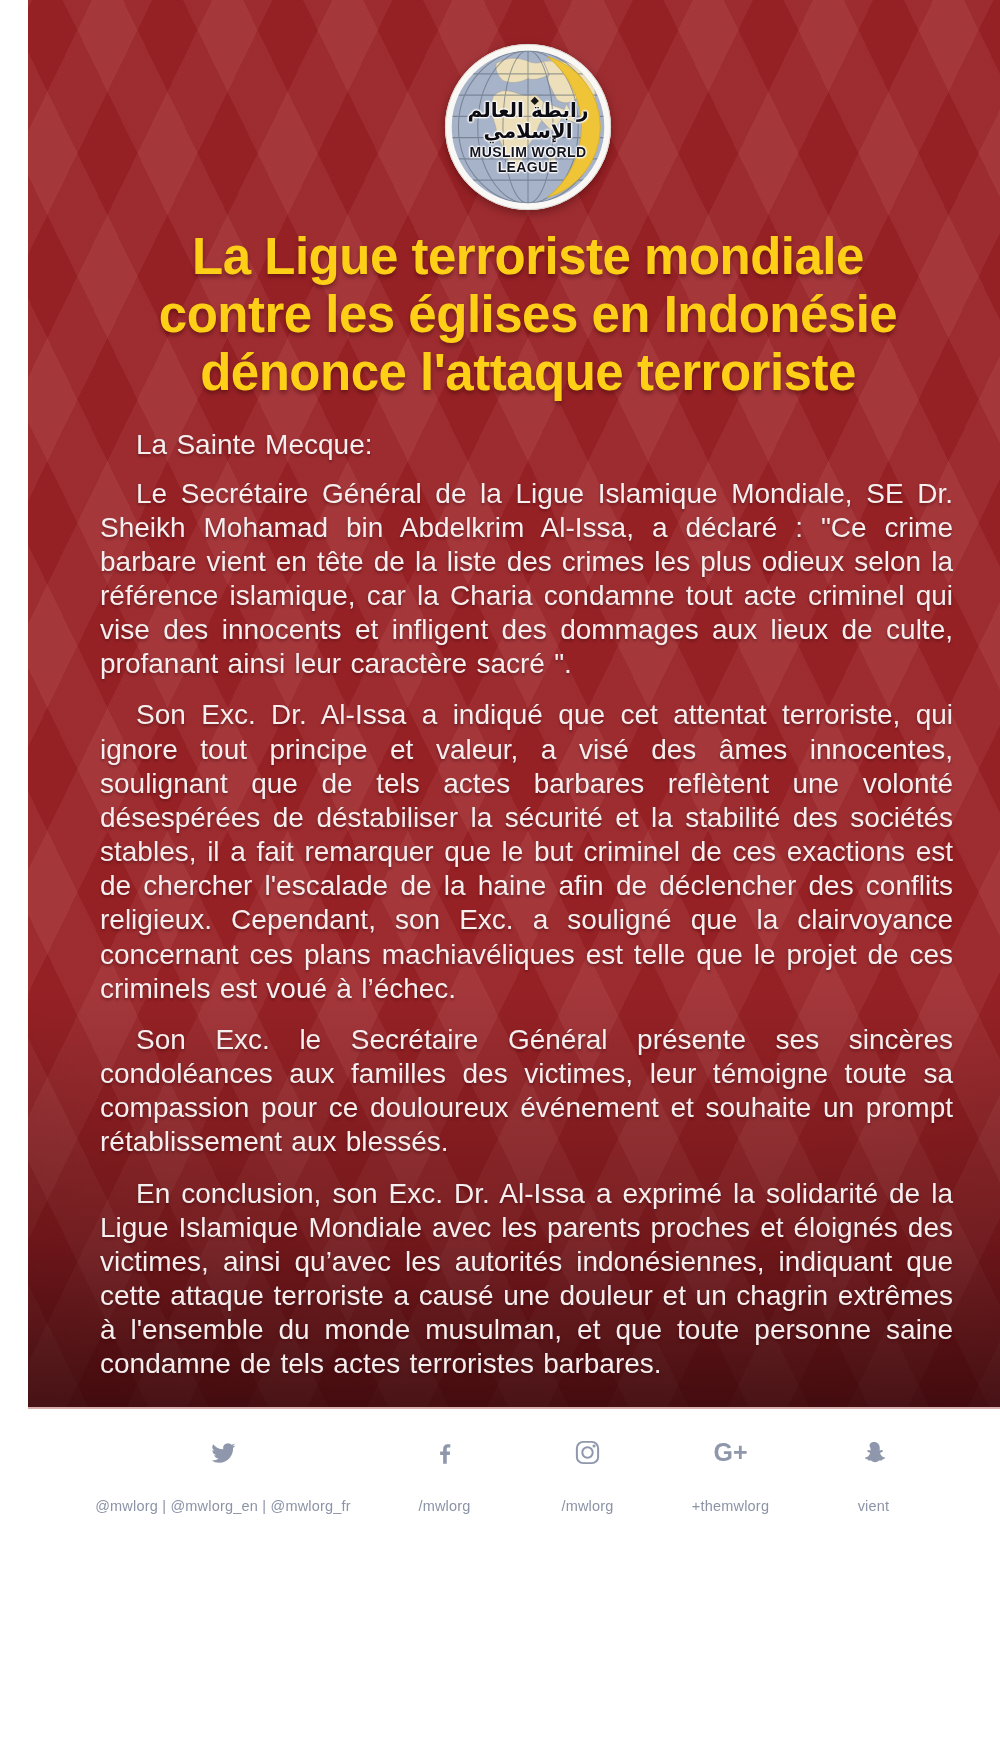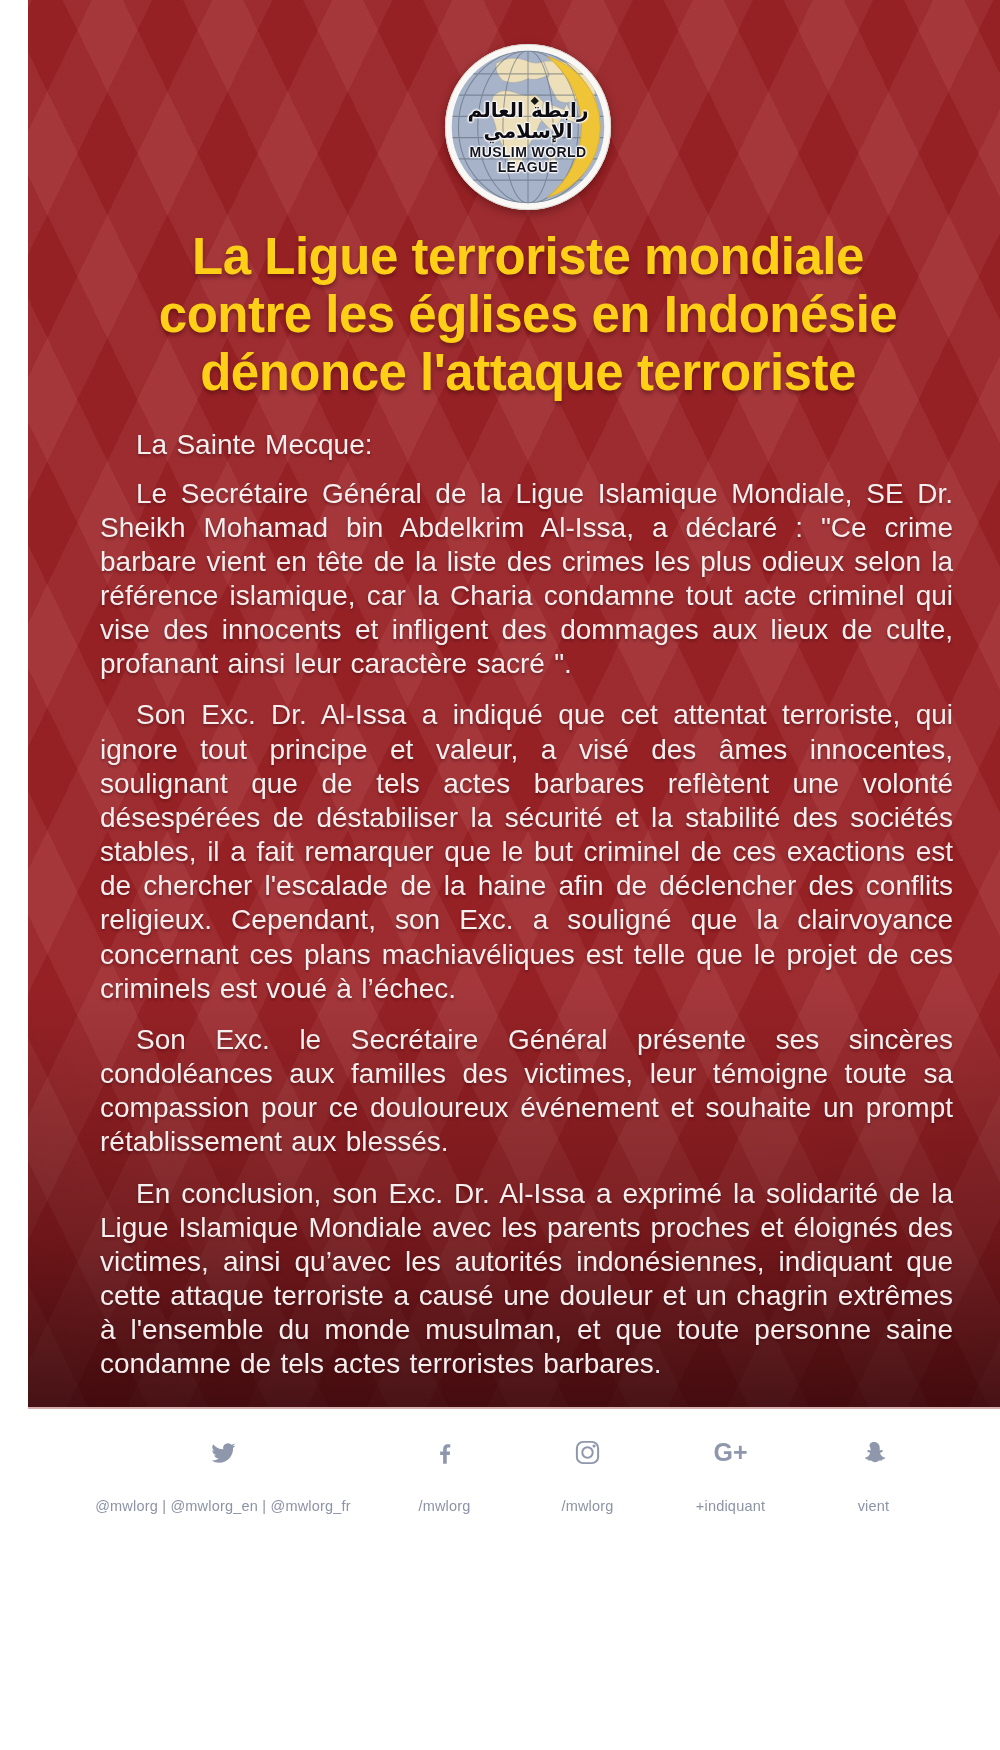--- a/index.html
+++ b/index.html
@@ -175,21 +175,21 @@
           <circle cx="18.3" cy="5.7" r="1.5" fill="#8e97ab"></circle>
         </svg>
       </div>
       <div class="handle">/mwlorg</div>
     </div>
 
     <div class="social">
       <div class="icon-box">
         <span class="gplus-glyph">G+</span>
       </div>
-      <div class="handle">+indiquant</div>
+      <div class="handle">+themwlorg</div>
     </div>
 
 
     <div class="social">
       <div class="icon-box">
         <svg width="26" height="26" viewBox="0 0 24 24" aria-hidden="true">
           <path fill="#8e97ab" d="M12 1.8c3.2 0 5.3 2.4 5.3 5.5 0 .8-.06 1.6-.1 2.3.5.25 1.2-.35 1.8-.35.6 0 1.2.35 1.2.9 0 .75-1.05 1.1-2 1.5-.5.2-.65.55-.45 1.05.75 1.7 2.2 3.05 4.05 3.35.35.06.55.3.55.6 0 .65-1.3 1.05-2.75 1.25-.1.35-.2.85-.4 1.05-.95-.1-1.9-.2-2.85.25-.95.45-1.8 1.35-3.35 1.35s-2.4-.9-3.35-1.35c-.95-.45-1.9-.35-2.85-.25-.2-.2-.3-.7-.4-1.05-1.45-.2-2.75-.6-2.75-1.25 0-.3.2-.54.55-.6 1.85-.3 3.3-1.65 4.05-3.35.2-.5.05-.85-.45-1.05-.95-.4-2-.75-2-1.5 0-.55.6-.9 1.2-.9.6 0 1.3.6 1.8.35-.04-.7-.1-1.5-.1-2.3C6.7 4.2 8.8 1.8 12 1.8z"></path>
         </svg>
       </div>
       <div class="handle">vient</div>

